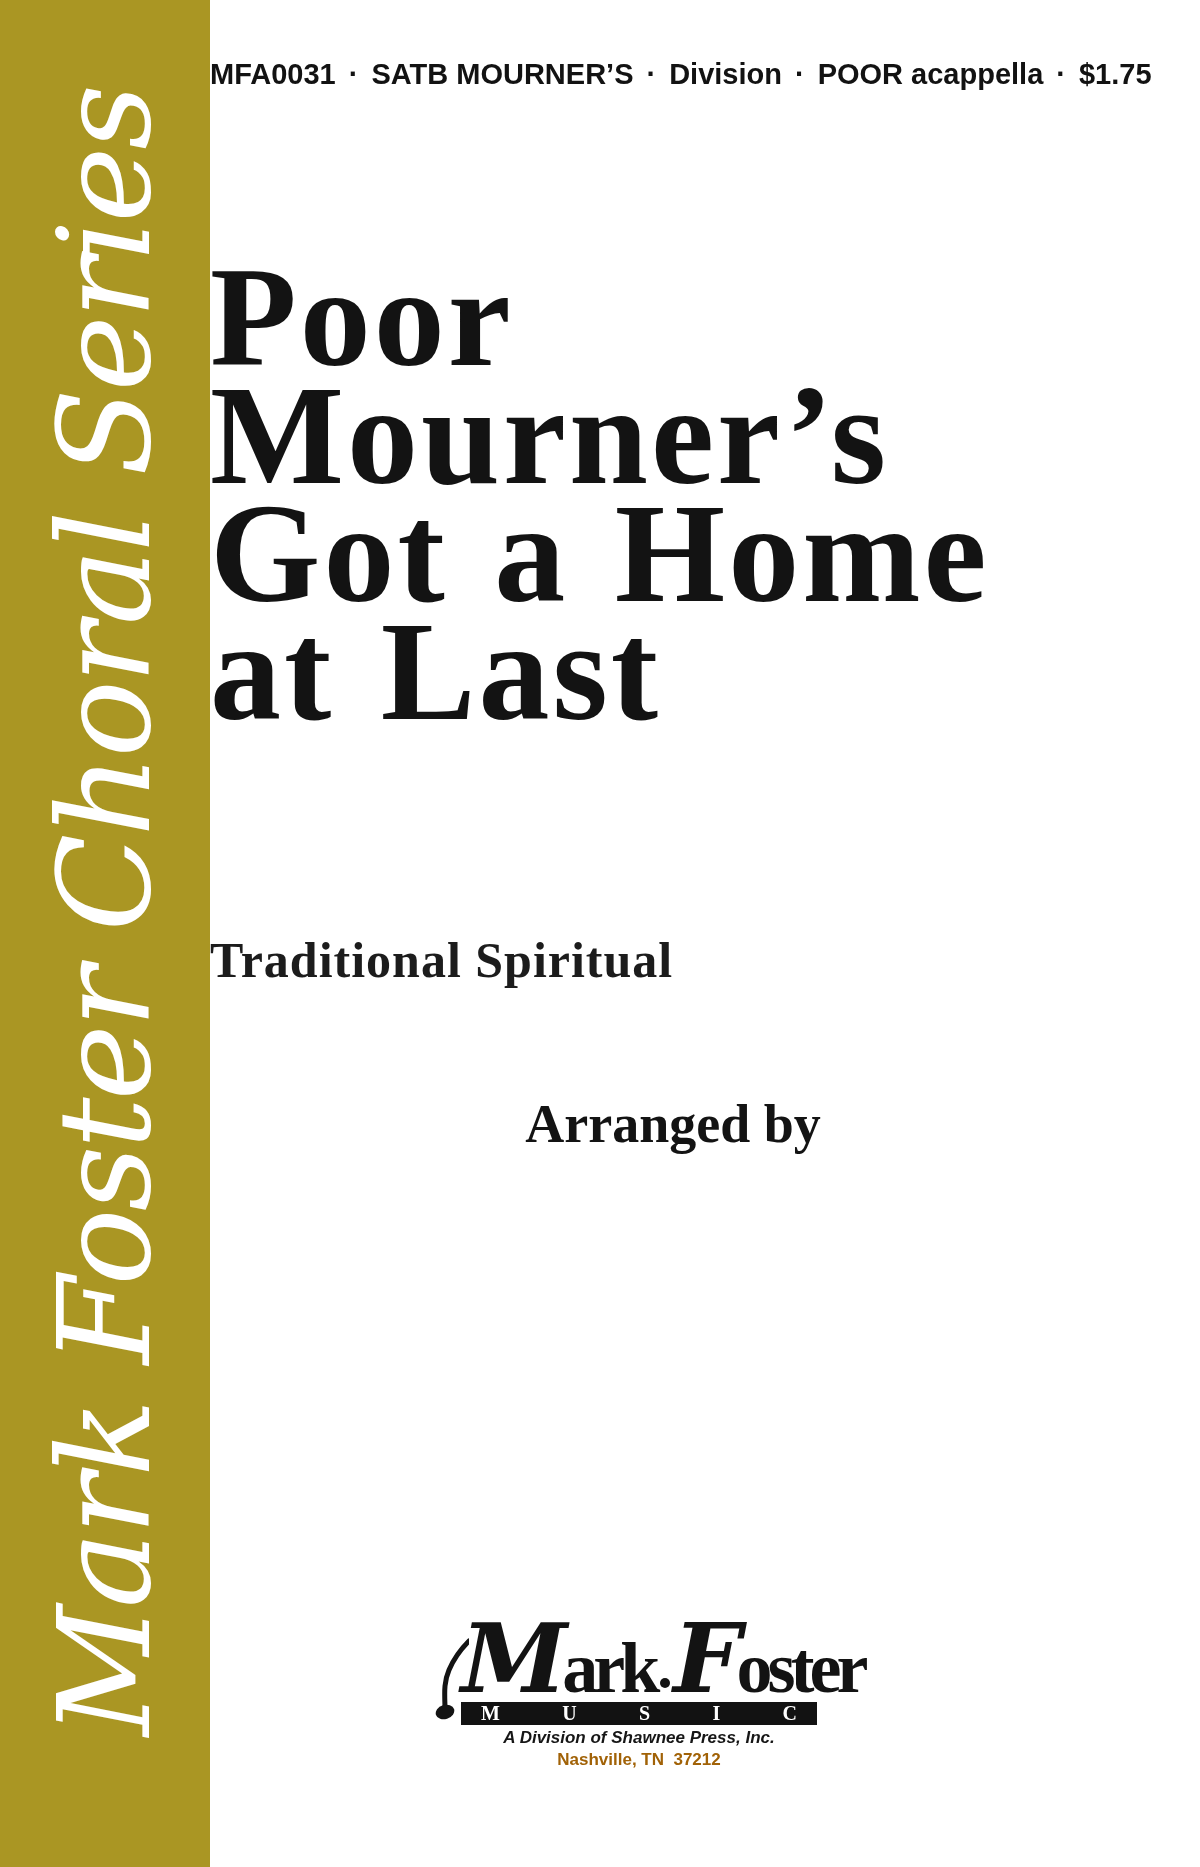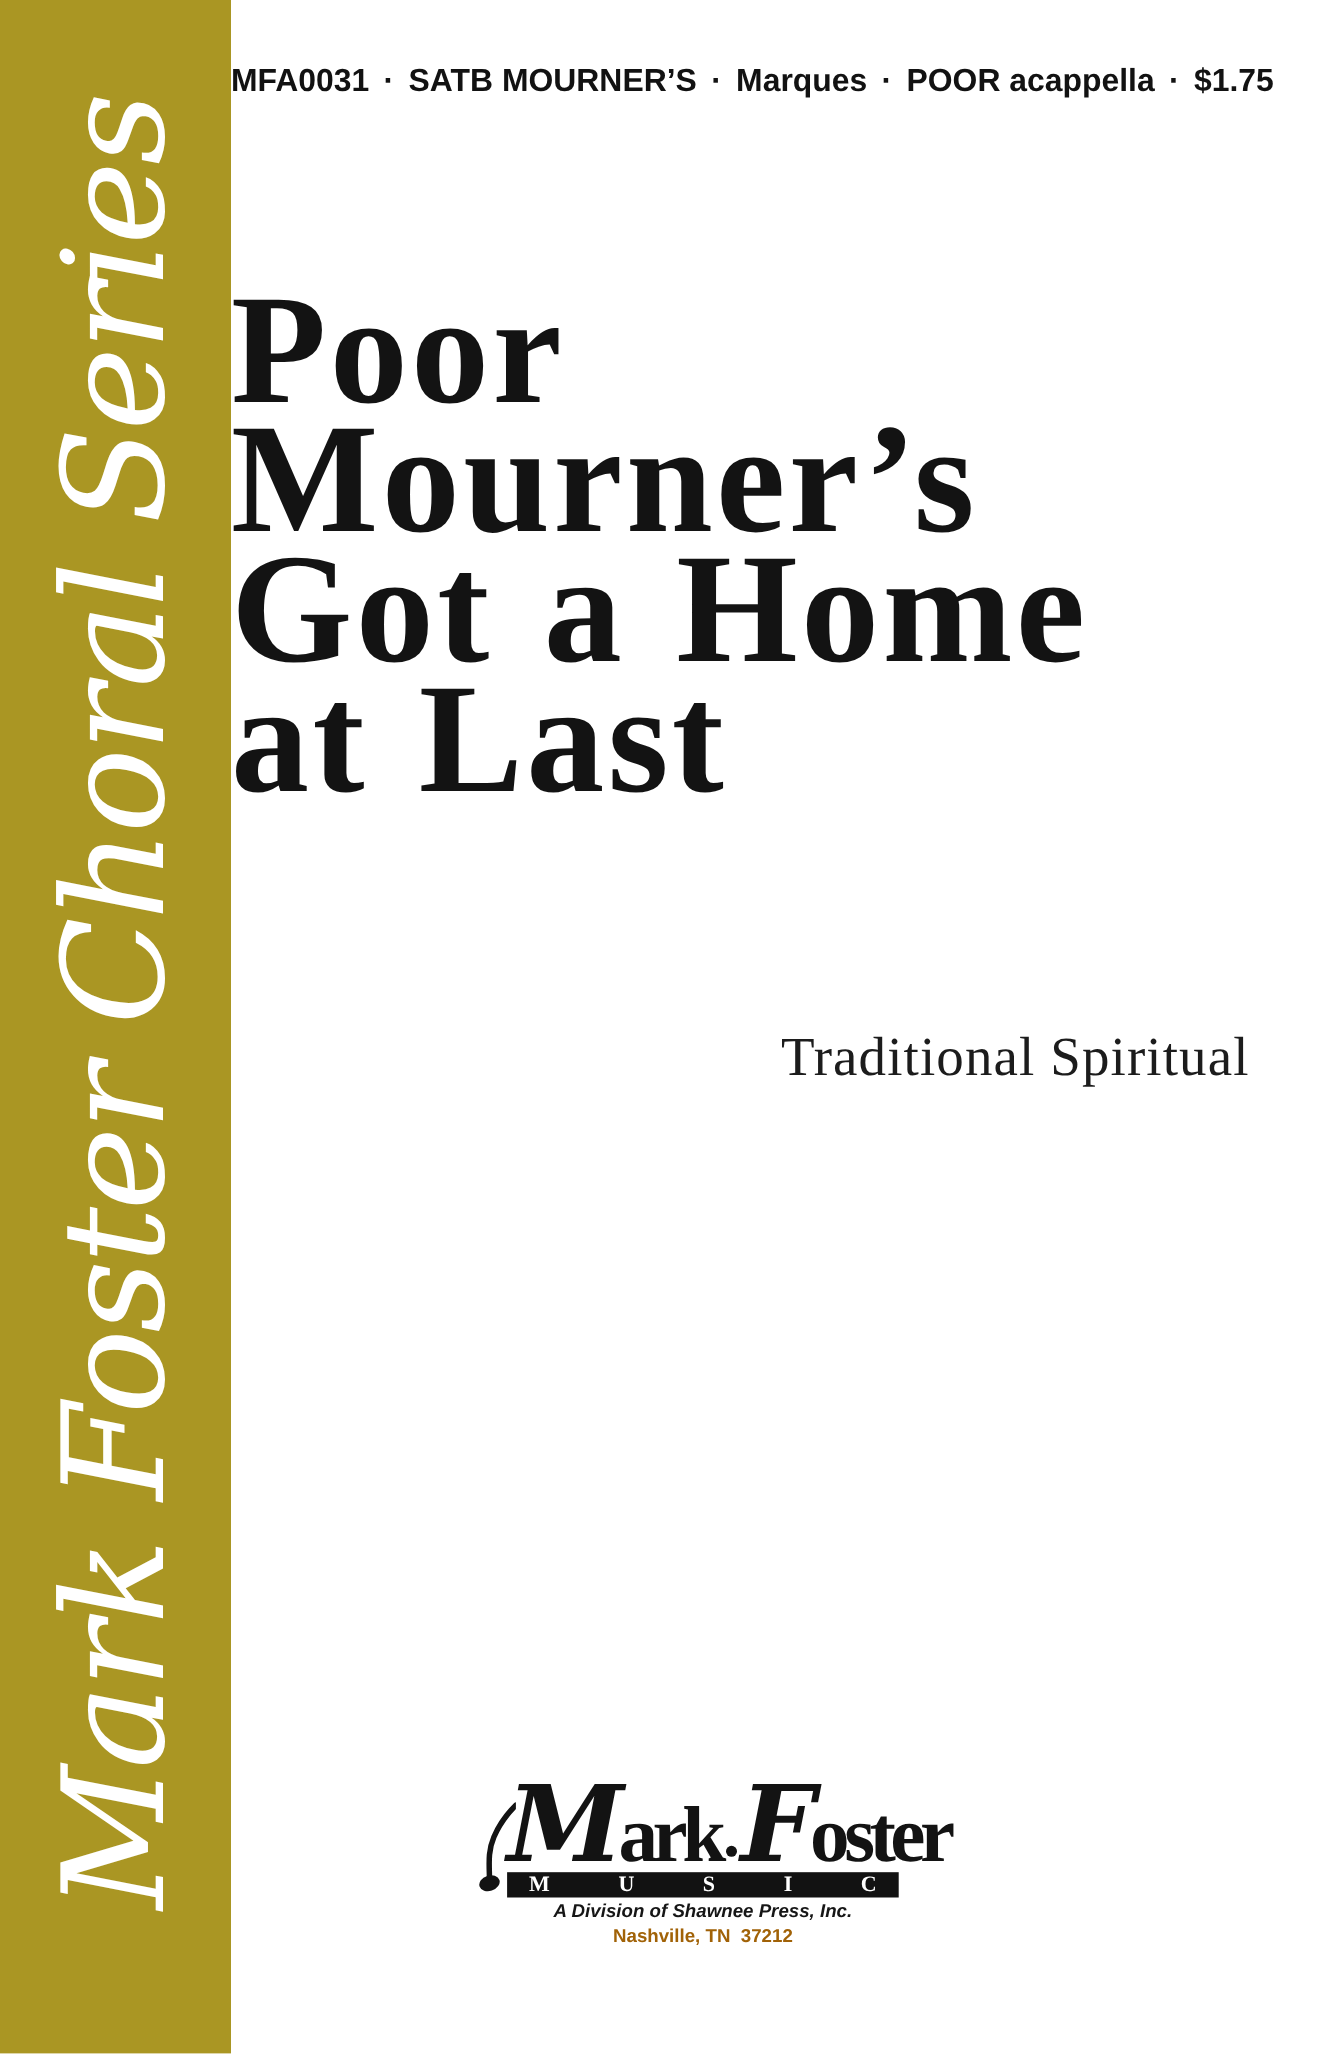--- a/index.html
+++ b/index.html
@@ -30,21 +30,21 @@
   }
   .catalog-header .sep { margin:0 13px; }
   
   .title-block {
     position:absolute; left:210px; right:64px; top:258px;
     font-weight:bold; font-size:142px; line-height:118px;
     letter-spacing:3px; word-spacing:8px; color:#131313; white-space:nowrap;
   }
   .subtitle {
     position:absolute; left:210px; right:64px; top:931px;
-    text-align:right; font-size:50px; letter-spacing:1px; color:#1c1c1c;
+    text-align:left; font-size:50px; letter-spacing:1px; color:#1c1c1c;font-weight:bold;
   }
   .arranger-block {
     position:absolute; left:210px; right:64px; top:1096px;
     text-align:center; font-weight:bold; color:#131313;
   }
   .arranged-by { font-size:54px; line-height:56px; }
   .arranger-name { font-size:62px; line-height:64px; letter-spacing:1px; }
   
   .logo {
     position:absolute; left:461px; top:1600px; width:356px;
@@ -85,33 +85,34 @@
 </head>
 <body>
 
 <div class="page">
 
   <div class="band">
     <div class="series-script">Mark Foster Choral Series</div>
   </div>
 
   <div class="catalog-header">
-    <span>MFA0031</span><span class="sep">·</span><span>SATB MOURNER’S</span><span class="sep">·</span><span>Marques</span><span class="sep">·</span><span>POOR acappella</span><span class="sep">·</span><span>$1.75</span>
+    <span>MFA0031</span><span class="sep">·</span><span>SATB MOURNER’S</span><span class="sep">·</span><span>Division</span><span class="sep">·</span><span>POOR acappella</span><span class="sep">·</span><span>$1.75</span>
   </div>
 
   <div class="title-block">
     <div>Poor</div>
     <div>Mourner’s</div>
     <div>Got a Home</div>
     <div>at Last</div>
   </div>
 
   <div class="subtitle">Traditional Spiritual</div>
 
   <div class="arranger-block">
+    <div class="arranged-by">Arranged by</div>
   </div>
 
   <div class="logo">
     <div class="logotype">
       <svg class="eighth-note" width="34" height="84" viewBox="0 0 34 84">
         <path d="M10 72 C 10 58, 8 46, 14 32 C 20 18, 28 9, 34 3" stroke="#131313" stroke-width="5" fill="none" stroke-linecap="round"></path>
         <ellipse cx="10" cy="74" rx="9.5" ry="7" fill="#131313" transform="rotate(-18 10 74)"></ellipse>
       </svg>
       <span class="script-cap">M</span><span class="serif-part">ark</span><span class="note-dot"></span><span class="script-cap">F</span><span class="serif-part">oster</span>
     </div>

